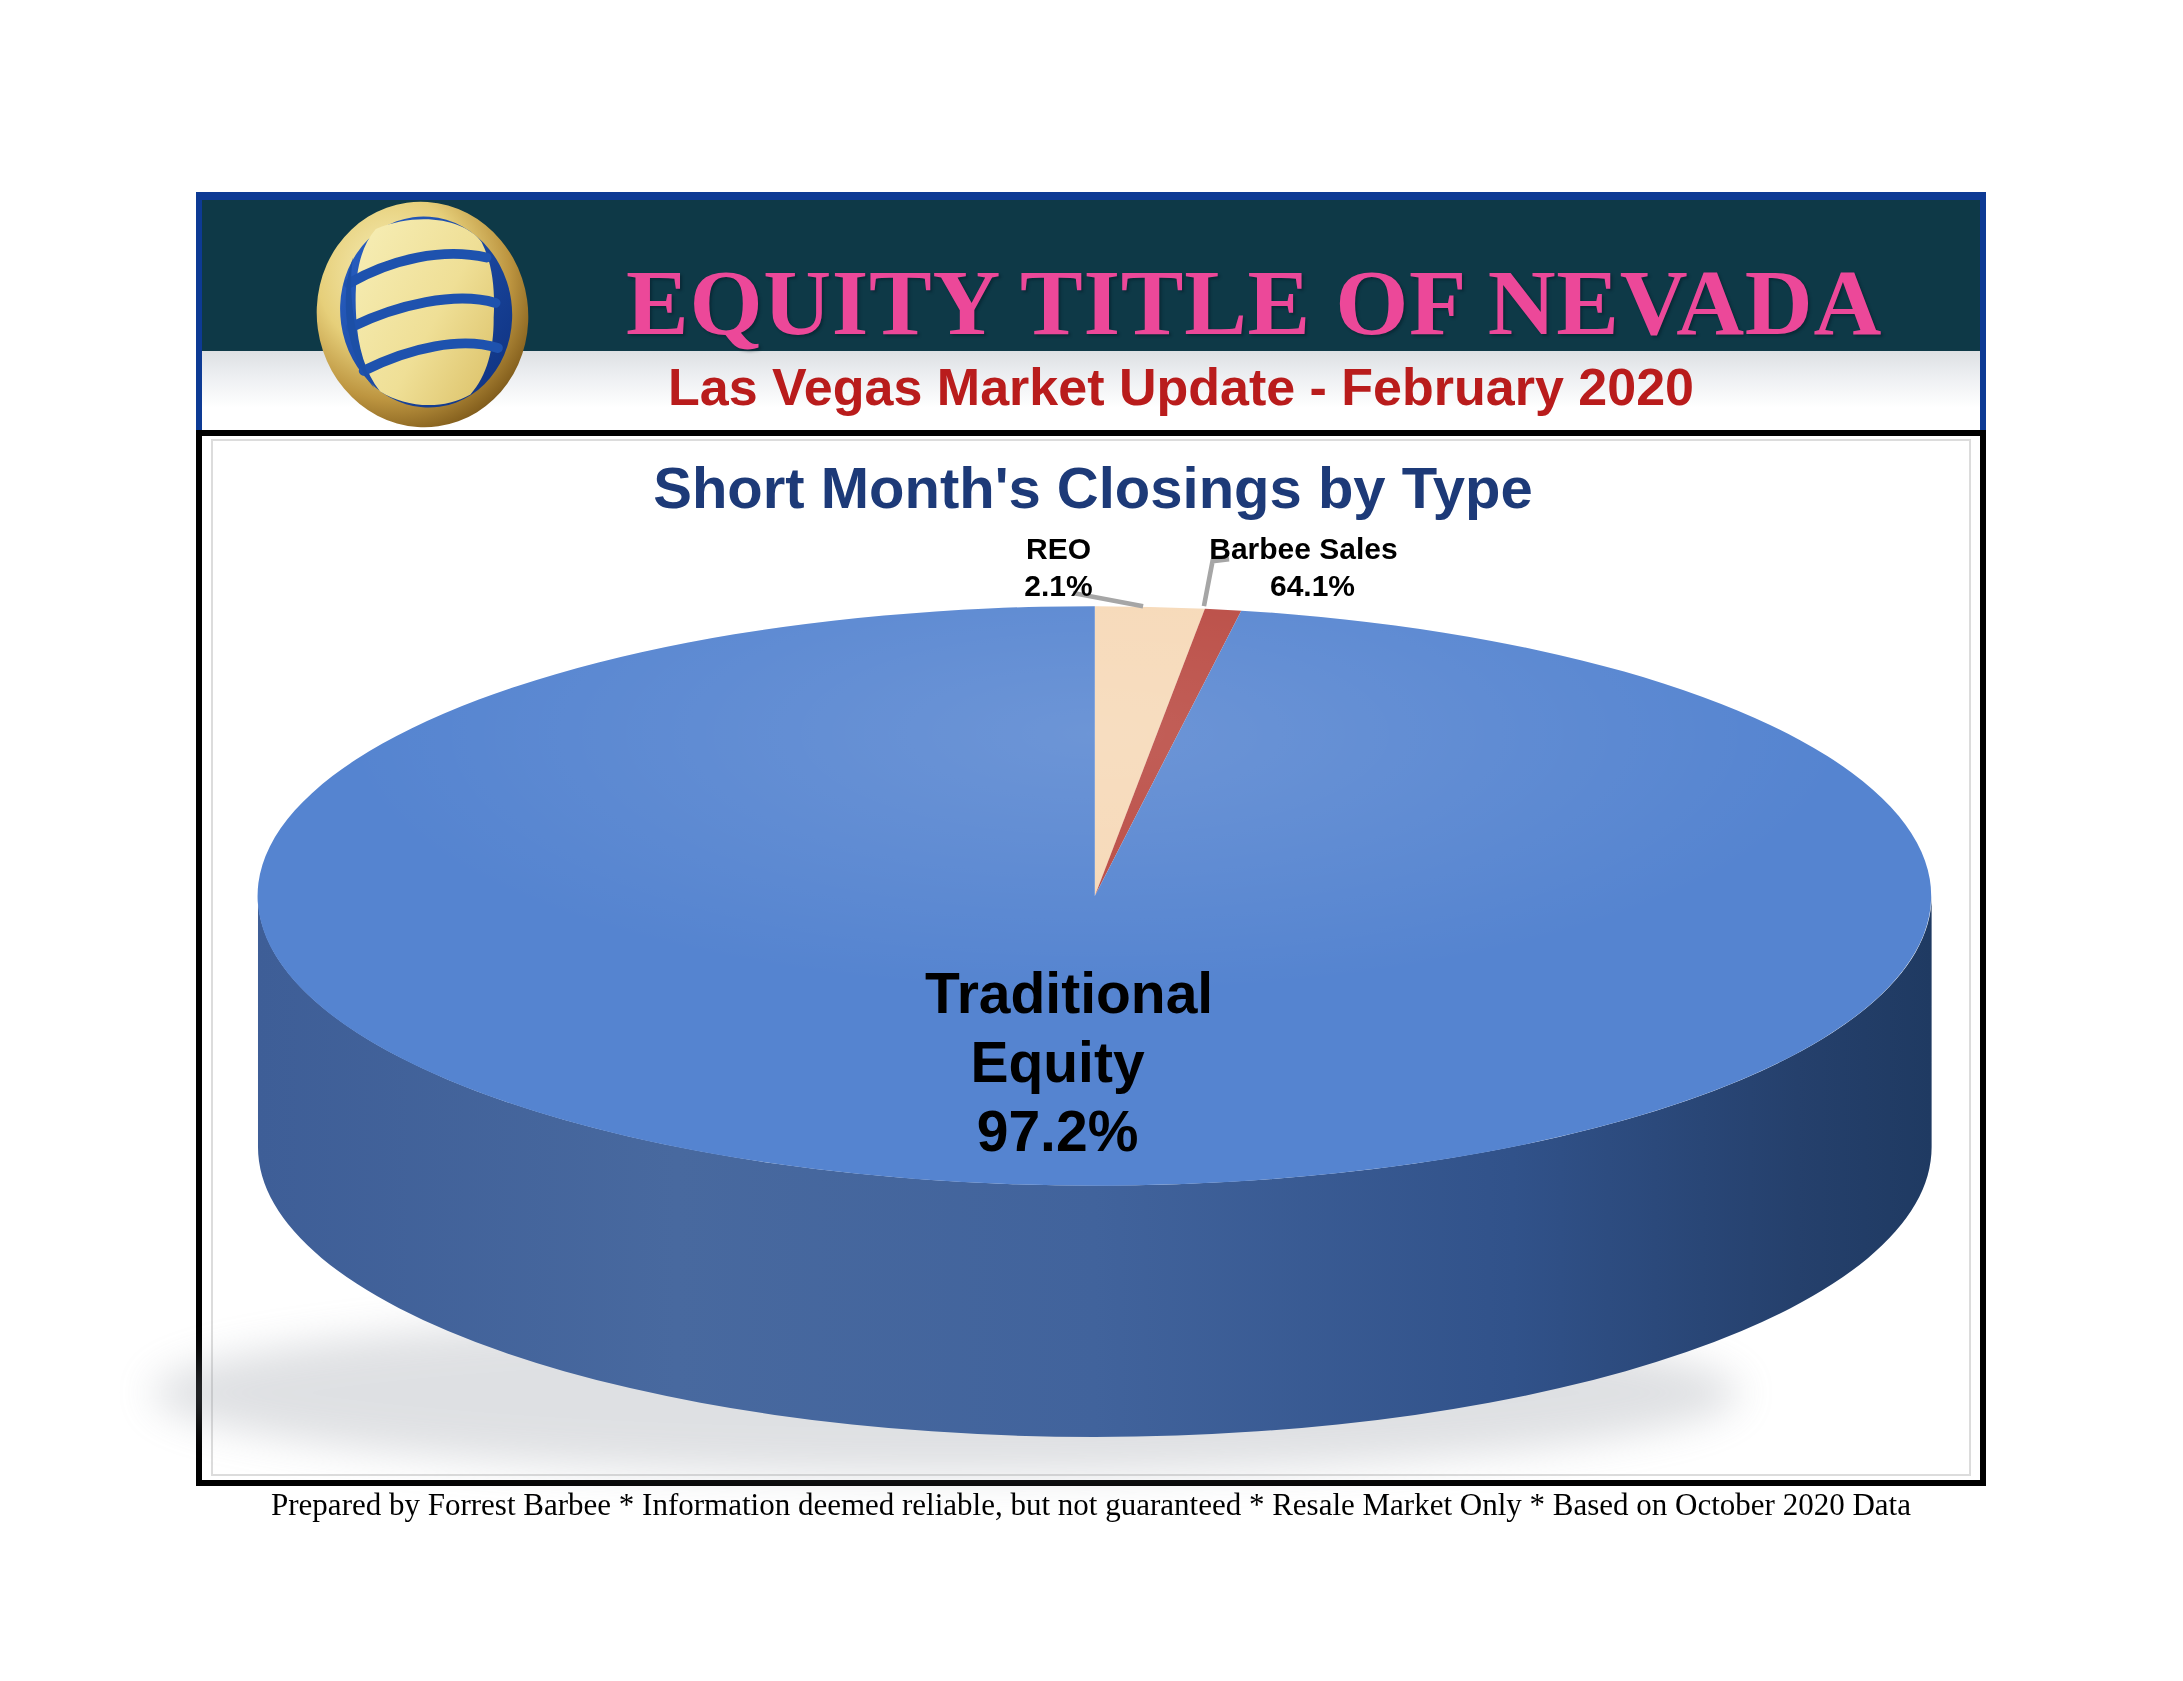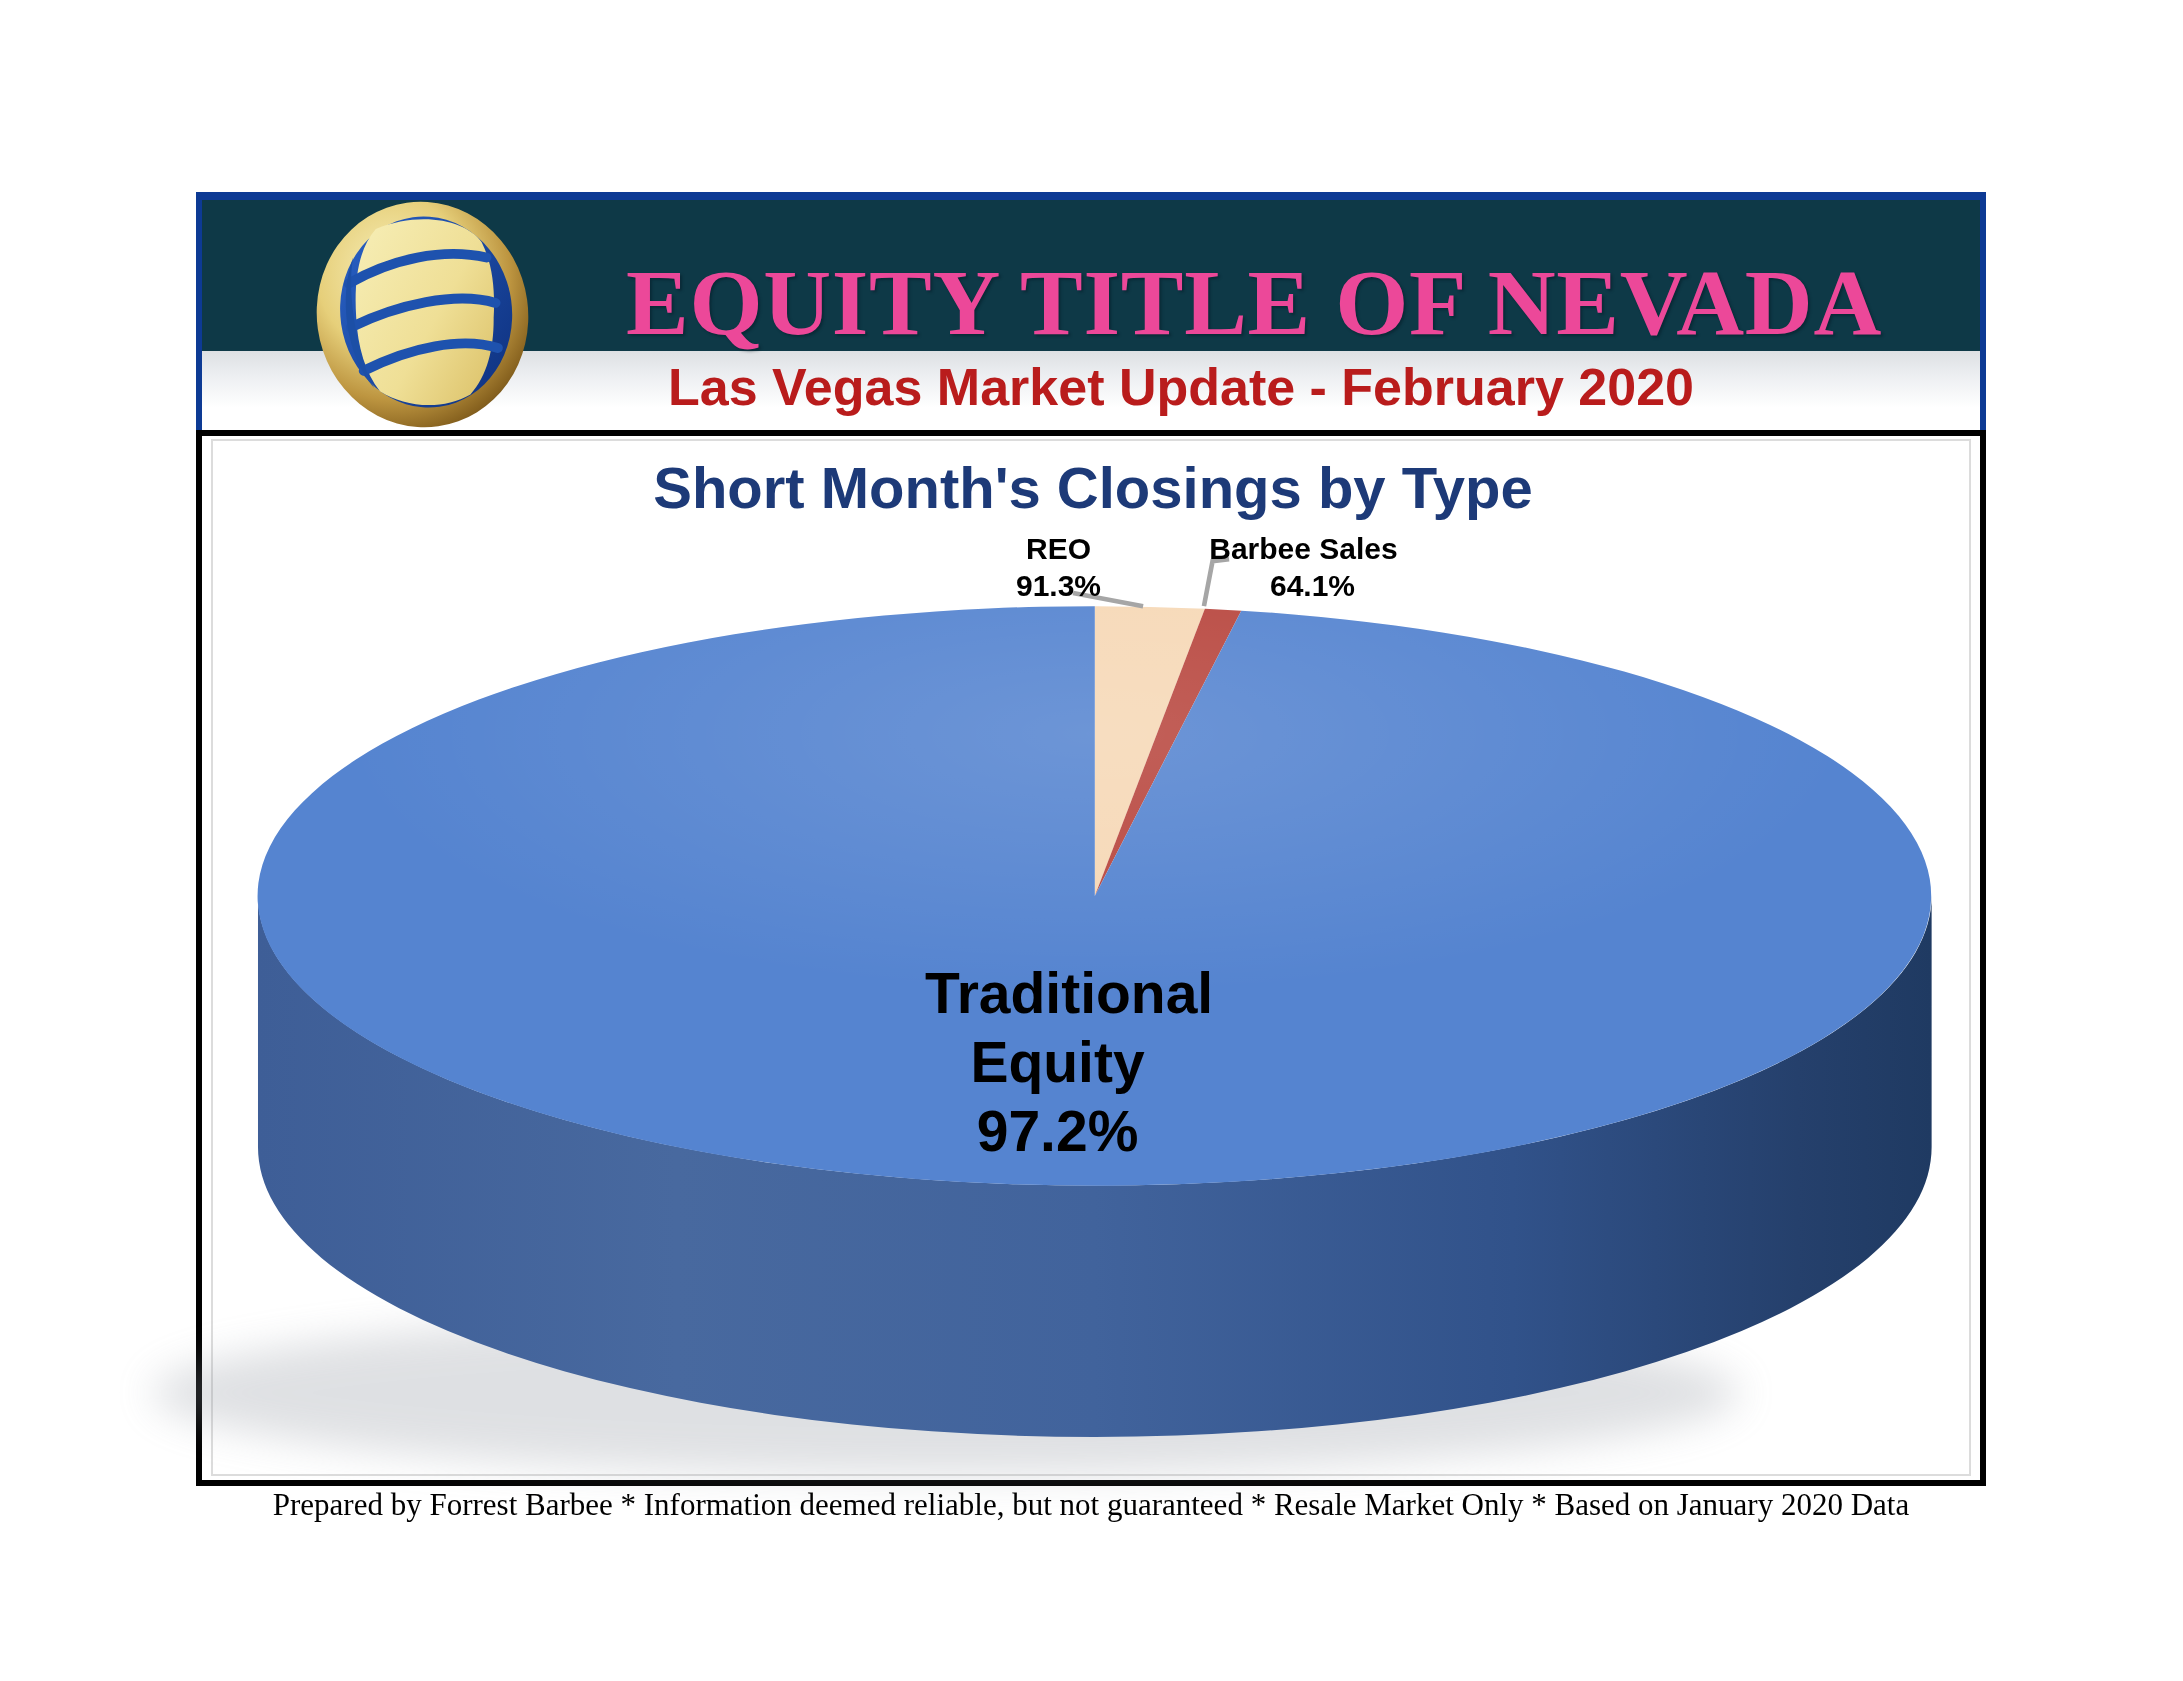--- a/index.html
+++ b/index.html
@@ -110,24 +110,24 @@
         <path d="M 1655 1354 L 1821.4 919.8 A 1265 438 0 0 1 1876.4 922.8 Z" fill="#b8463e"></path>
         <path d="M 1655 1354 L 1876.4 922.8 A 1265 438 0 1 1 1655.0 916.0 Z" fill="#5584d0"></path>
       </g>
     <ellipse cx="1655" cy="1354" rx="1265" ry="438" fill="url(#sheenG)"></ellipse>
     <polyline id="leader-reo" points="1622,896 1728,916" fill="none" stroke-width="7" stroke="#a6a6a6"></polyline>
     <polyline id="leader-ss" points="1858,845 1833,848 1820,916" fill="none" stroke-width="7" stroke="#a6a6a6"></polyline>
   </svg>
 
   <div class="chart-title">Short Month's Closings by Type</div>
   <div class="slice-label lbl-reo-name">REO</div>
-  <div class="slice-label lbl-reo-pct">91.3%</div>
+  <div class="slice-label lbl-reo-pct">2.1%</div>
   <div class="slice-label lbl-ss-name">Barbee Sales</div>
   <div class="slice-label lbl-ss-pct">64.1%</div>
   <div class="center-label">
     <div>Traditional</div>
     <div>Equity</div>
     <div>97.2%</div>
   </div>
 
-  <div class="footer">Prepared by Forrest Barbee * Information deemed reliable, but not guaranteed * Resale Market Only * Based on January 2020 Data</div>
+  <div class="footer">Prepared by Forrest Barbee * Information deemed reliable, but not guaranteed * Resale Market Only * Based on October 2020 Data</div>
 </div>
 
 
 </body></html>

